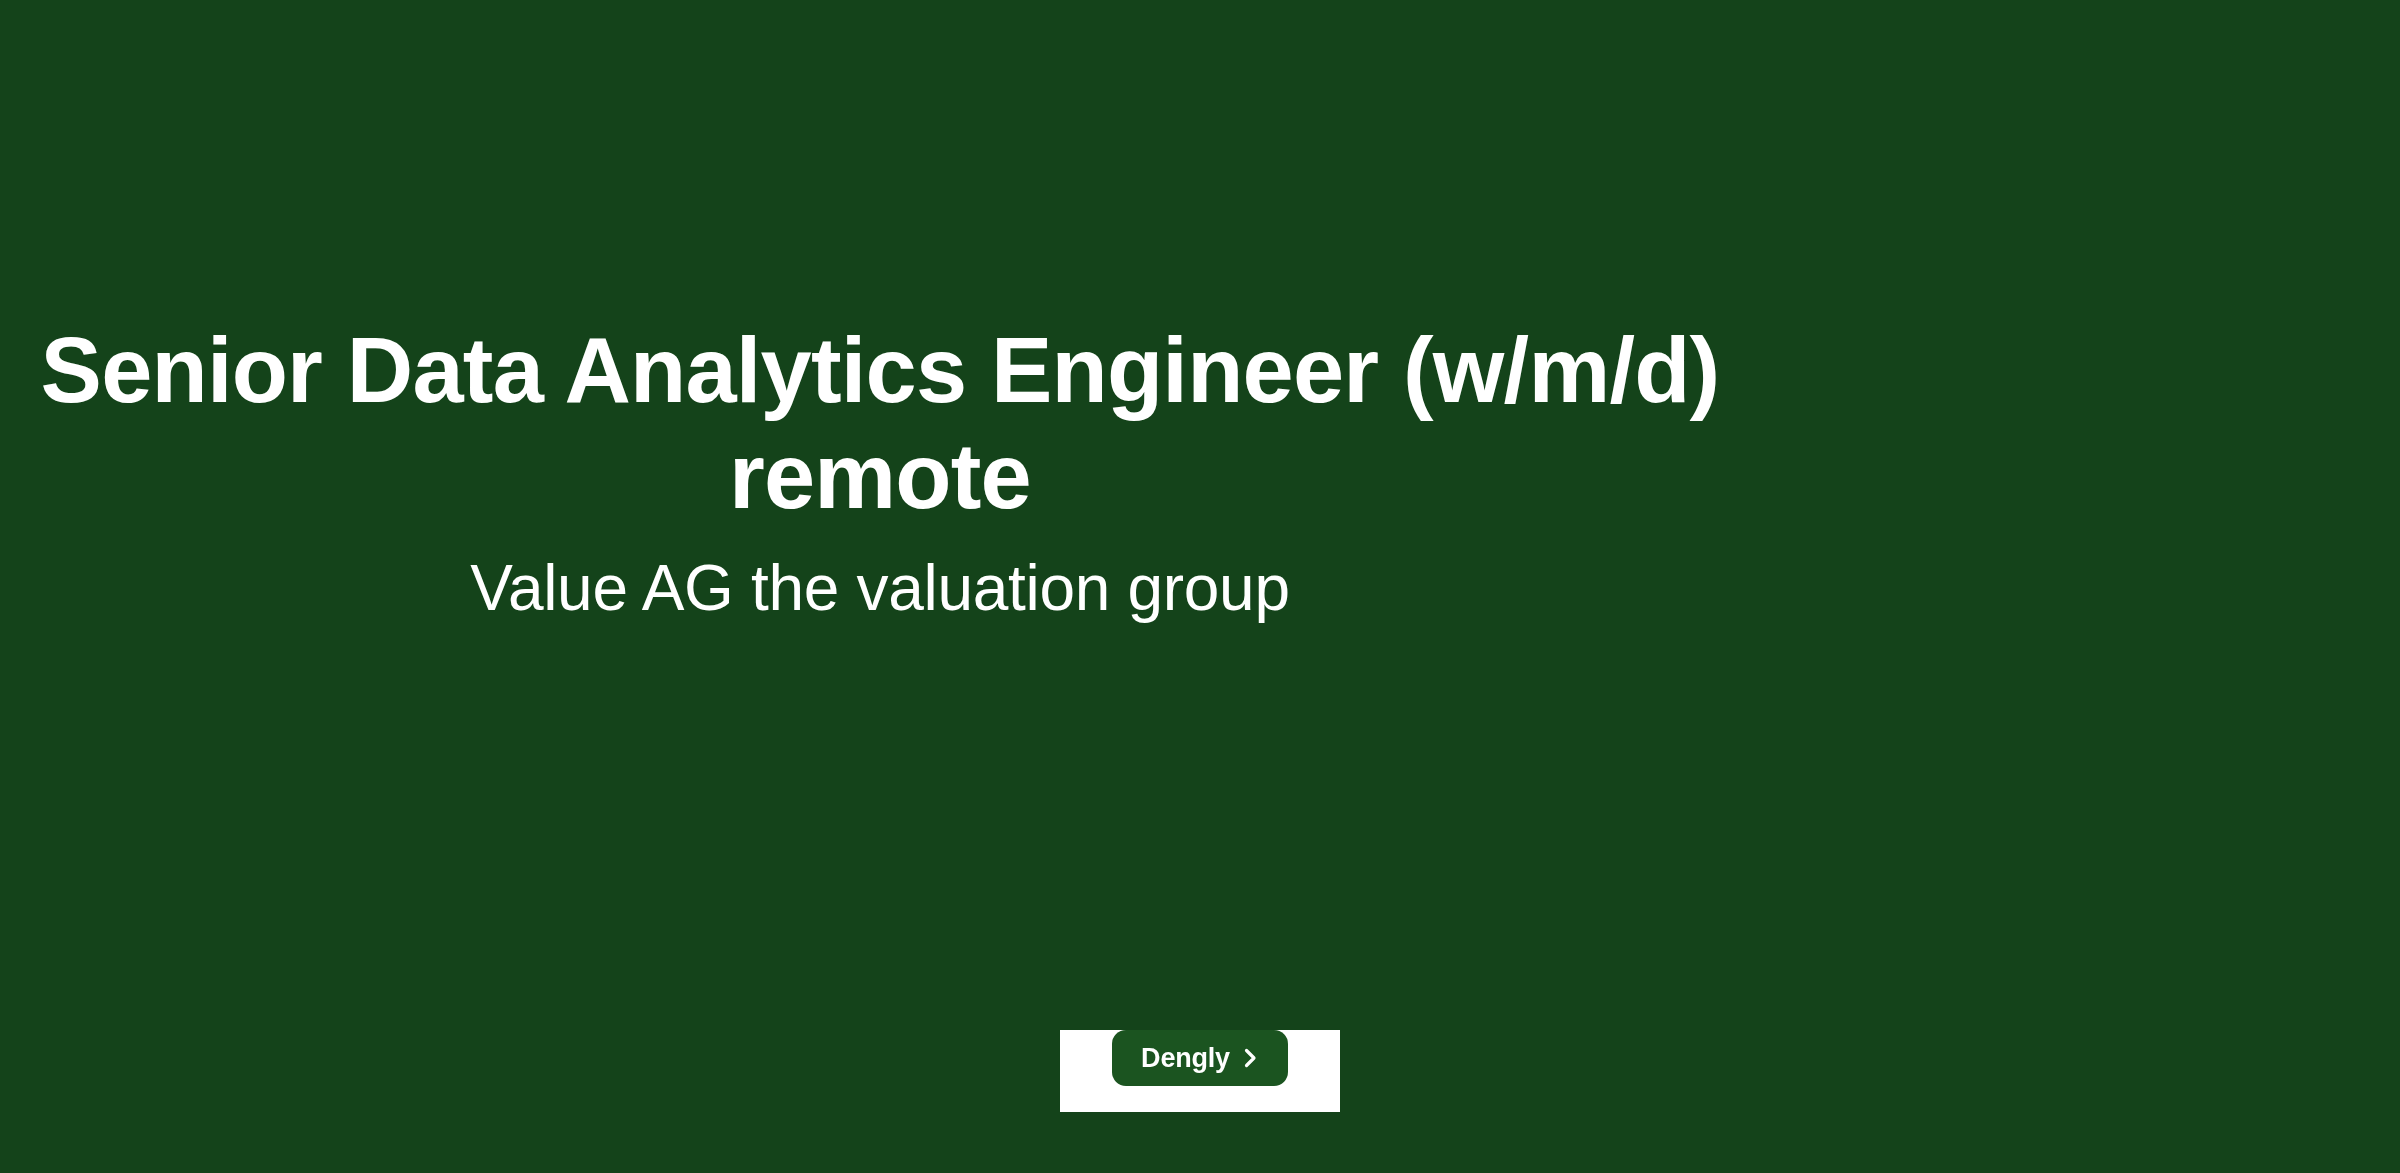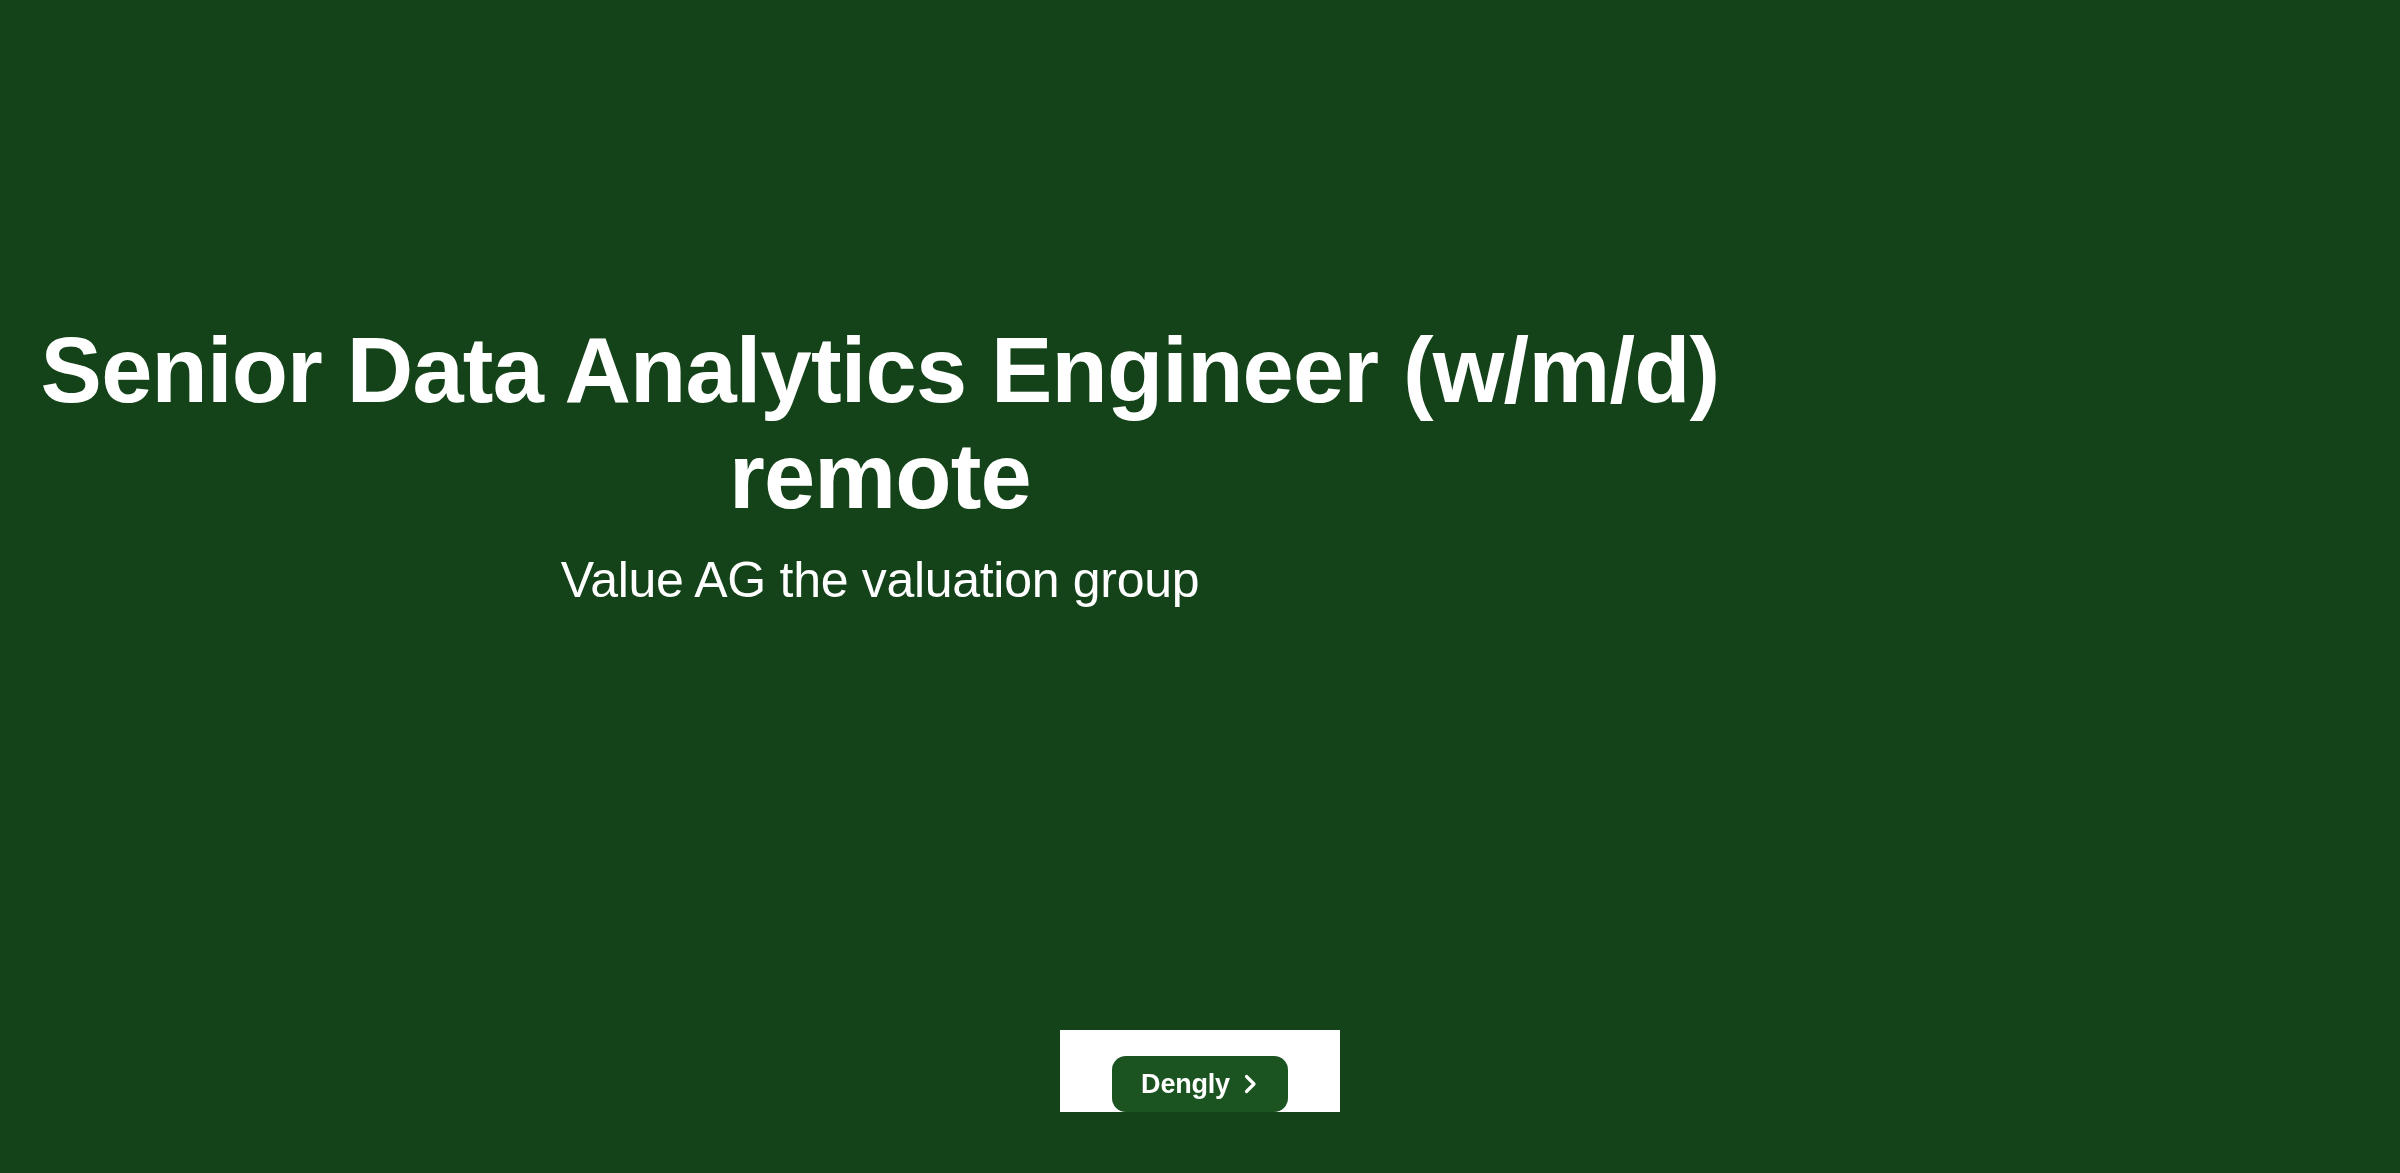--- a/index.html
+++ b/index.html
@@ -45,38 +45,38 @@
     font-weight: 700;
     letter-spacing: -0.8px;
     color: #FFFFFF;
     text-align: center;
   }
 
   .company-name {
     margin: 0;
     margin-top: 20px;
     width: 1760px;
-    font-size: 50px;
+    font-size: 64px;
     line-height: 1.2;
     font-weight: 400;
     letter-spacing: -0.3px;
     color: #FFFFFF;
     text-align: center;
   }
 
   
   .brand-badge {
     position: absolute;
     left: 1060px;
     top: 1030px;
     width: 280px;
     height: 82px;
     background: #FFFFFF;
     display: flex;
-    align-items: flex-end;
+    align-items: flex-start;
     justify-content: center;
     box-sizing: border-box;
   }
 
   .brand-pill {
     width: 176px;
     height: 56px;
     background: #1B5420;
     border-radius: 14px;
     display: flex;

